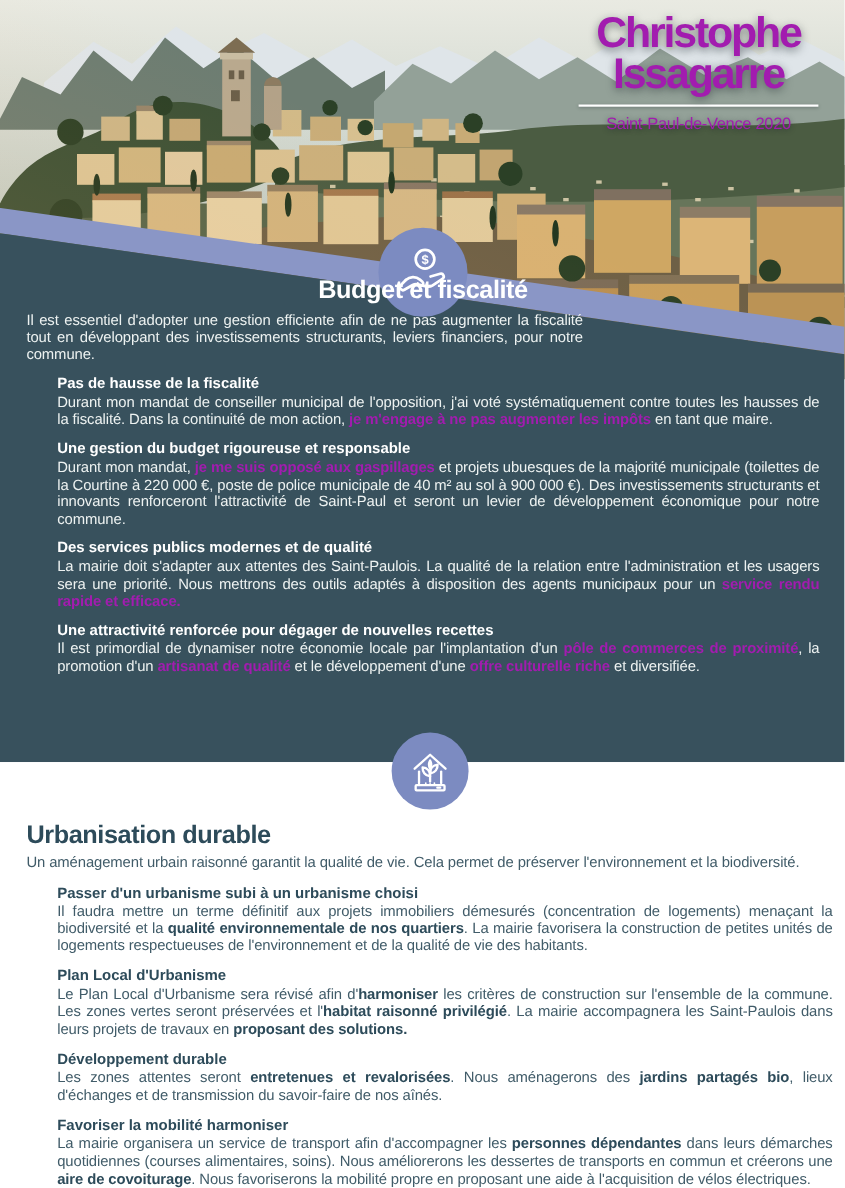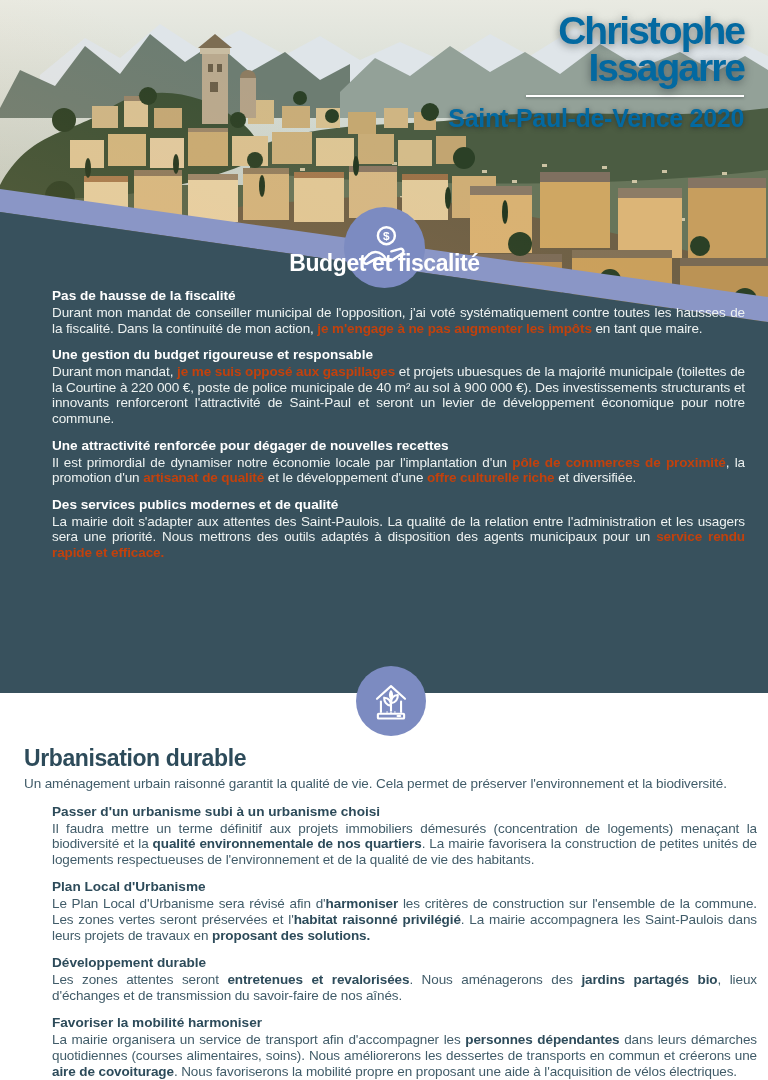--- a/index.html
+++ b/index.html
@@ -10,26 +10,26 @@
   }
   *{ box-sizing:border-box; }
   html,body{ margin:0; padding:0; background:#ffffff; }
   body{ width:768px; height:1080px; font-family:"Liberation Sans", sans-serif; }
   .page{ position:relative; width:768px; height:1080px; overflow:hidden; background:#ffffff; }
 
   
   .photo{ position:absolute; top:0; left:0; width:768px; height:345px; z-index:0; }
 
   
-  .hero-title{ position:absolute; top:12px; right:24px; z-index:5; text-align:right; color:#0369a1; }
+  .hero-title{ position:absolute; top:12px; right:24px; z-index:5; text-align:center; color:#a21caf; }
   .hero-name{ font-size:39px; font-weight:bold; line-height:37px; letter-spacing:-2px;
               text-shadow:0 2px 8px rgba(25,35,40,.55); }
   .hero-divider{ width:218px; height:2px; background:#fff; margin:9px 0 7px auto;
               box-shadow:0 1px 3px rgba(25,35,40,.35); }
-  .hero-campaign{ font-size:25px; font-weight:bold; letter-spacing:-0.3px;
+  .hero-campaign{ font-size:15px; font-weight:normal; letter-spacing:-0.3px;
               text-shadow:0 1px 5px rgba(25,35,40,.55); }
 
   
   .stripe{ position:absolute; top:189px; left:0; width:768px; height:133px; background:var(--stripe);
            clip-path:polygon(0 0, 100% 108px, 100% 133px, 0 23px); z-index:2; }
   .teal-block{ position:absolute; top:212px; left:0; width:768px; height:481px; background:var(--teal);
            clip-path:polygon(0 0, 100% 110px, 100% 481px, 0 481px); z-index:2; }
 
   
   .icon-circle{ position:absolute; border-radius:50%; background:var(--icon_circle);
@@ -40,21 +40,21 @@
   
   .section-title{ font-size:23px; font-weight:bold; letter-spacing:-0.4px; margin:0 0 6px 0; }
   p.body, .block p{ font-size:13.5px; line-height:15.6px; text-align:justify; margin:0; letter-spacing:-0.1px; }
   .block{ margin-top:11px;margin-left:28px; }
   .block h3{ font-size:13.6px; line-height:16px; margin:0 0 1px 0; font-weight:bold; }
   .b{ font-weight:bold; }
 
   .teal-content{ position:absolute; top:250px; left:24px; right:23px; z-index:3; color:#EDF2F1; }
   .teal-content .section-title{ color:#ffffff;text-align:center; }
   .teal-content .block h3{ color:#ffffff; }
-  .teal-content .b{ color:#c2410c; }
+  .teal-content .b{ color:#a21caf; }
   .intro-budget{ width:506px; }
 
   .white-content{ position:absolute; top:745px; left:24px; right:11px; z-index:1; color:#415C69; }
   .white-content .section-title{ color:var(--accent_dark); margin-bottom:4px; }
   .white-content .block{ margin-top:12px; }
   .white-content .block h3{ color:var(--accent_dark); }
   .white-content .b{ color:var(--accent_dark); }
 </style>
 </head>
 <body>
@@ -224,36 +224,37 @@
         <path d="M9.5,33.5 L4.5,38.5 c-2.2,2.2 0.8,6 3.6,4.4 l8,-4.6 c1.6,-0.9 3.4,-1.1 5.2,-0.6 l7.6,2 c2.2,0.6 4.6,0.2 6.5,-1.1 l9.4,-6.3 c2.6,-1.7 0.8,-5.6 -2.2,-4.8 l-9.3,2.6"></path>
         <path d="M9.5,33.5 c3.8,-3.6 9.6,-3.8 13.6,-0.4 l2.4,2 c1.6,1.4 0.6,4 -1.5,4"></path>
       </g>
       <circle cx="21" cy="36.5" r="1" fill="#ffffff"></circle>
       <text x="28" y="18" text-anchor="middle" font-size="12.5" font-weight="bold" fill="#ffffff" font-family="Liberation Sans, sans-serif">$</text>
     </svg>
   </div>
 
   <div class="teal-content">
     <h2 class="section-title">Budget et fiscalité</h2>
+    <p class="body intro-budget"><span>Il est essentiel d'adopter une gestion efficiente afin de ne pas augmenter la fiscalité tout en développant des investissements structurants, leviers financiers, pour notre commune.</span></p>
     <div>
         <div class="block">
           <h3>Pas de hausse de la fiscalité</h3>
           <p><span>Durant mon mandat de conseiller municipal de l'opposition, j'ai voté systématiquement contre toutes les hausses de la fiscalité. Dans la continuité de mon action, </span><span class="b">je m'engage à ne pas augmenter les impôts</span><span> en tant que maire.</span></p>
         </div>
         <div class="block">
           <h3>Une gestion du budget rigoureuse et responsable</h3>
           <p><span>Durant mon mandat, </span><span class="b">je me suis opposé aux gaspillages</span><span> et projets ubuesques de la majorité municipale (toilettes de la Courtine à 220 000 €, poste de police municipale de 40 m² au sol à 900 000 €). Des investissements structurants et innovants renforceront l'attractivité de Saint-Paul et seront un levier de développement économique pour notre commune.</span></p>
         </div>
         <div class="block">
+          <h3>Des services publics modernes et de qualité</h3>
+          <p><span>La mairie doit s'adapter aux attentes des Saint-Paulois. La qualité de la relation entre l'administration et les usagers sera une priorité. Nous mettrons des outils adaptés à disposition des agents municipaux pour un </span><span class="b">service rendu rapide et efficace.</span></p>
+        </div>
+        <div class="block">
           <h3>Une attractivité renforcée pour dégager de nouvelles recettes</h3>
           <p><span>Il est primordial de dynamiser notre économie locale par l'implantation d'un </span><span class="b">pôle de commerces de proximité</span><span>, la promotion d'un </span><span class="b">artisanat de qualité</span><span> et le développement d'une </span><span class="b">offre culturelle riche</span><span> et diversifiée.</span></p>
-        </div>
-        <div class="block">
-          <h3>Des services publics modernes et de qualité</h3>
-          <p><span>La mairie doit s'adapter aux attentes des Saint-Paulois. La qualité de la relation entre l'administration et les usagers sera une priorité. Nous mettrons des outils adaptés à disposition des agents municipaux pour un </span><span class="b">service rendu rapide et efficace.</span></p>
         </div>
       </div>
   </div>
 
   <div class="icon-circle icon-eco">
     <svg viewBox="0 0 48 48" width="42" height="42">
       <g fill="none" stroke="#ffffff" stroke-width="2.4" stroke-linecap="round" stroke-linejoin="round">
         <path d="M8,21.5 L24,7 L40,21.5"></path>
         <path d="M12.5,24.5 V36.5"></path>
         <path d="M35.5,24.5 V36.5"></path>

